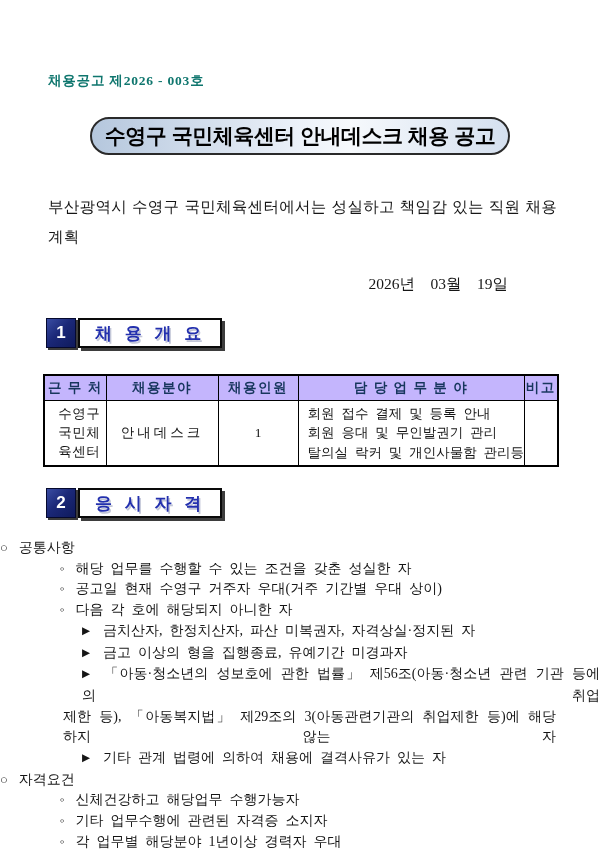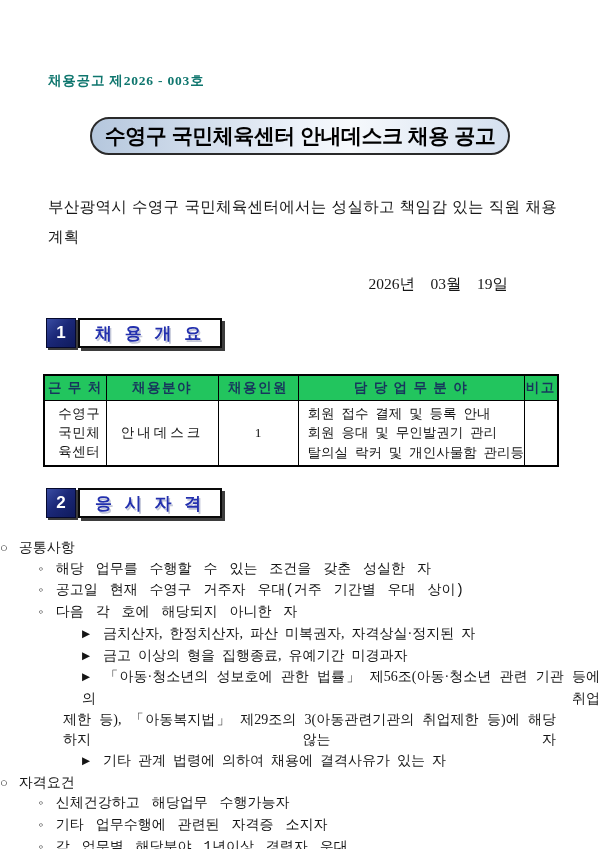--- a/index.html
+++ b/index.html
@@ -51,36 +51,36 @@
     font-weight:bold; font-size:17px; color:#2330ae; letter-spacing:4px;
     text-shadow:1.5px 1.5px 0 #c3c7d8; white-space:pre;
   }
   .recruit-table {
     position:absolute; left:43px; top:374px; width:514px;
     border-collapse:collapse; border:2.5px solid #000;
     font-size:13.5px; color:#141414; table-layout:fixed;
   }
   .recruit-table th, .recruit-table td { border:1px solid #000; box-sizing:border-box; }
   .recruit-table th {
-    background:#22c55e; color:#17365d; font-weight:bold;
+    background:#c4b5fd; color:#17365d; font-weight:bold;
     height:25px; letter-spacing:1.5px; border-bottom:1.5px solid #000; white-space:pre;
   }
   .recruit-table td { height:62px; text-align:center; vertical-align:middle; }
   .workplace-cell div { line-height:19px; letter-spacing:0.5px;padding-left:8px; }
   .field-cell { letter-spacing:3px; }
   .duties-cell { text-align:left !important; padding:3px 4px 3px 9px; }
   .duties-cell div { line-height:19.5px; word-spacing:3.5px; white-space:nowrap; }
   .quals {
     position:absolute; left:0; top:538px; width:600px;
     font-size:14px; color:#151515;
   }
   .qi { line-height:20.7px; word-spacing:3.5px; white-space:nowrap; }
   .qi .b { display:inline-block; }
   .l0 { }  .l0 .b { font-size:13px; margin-right:11px; }
-  .l1 { padding-left:37px;font-family:Liberation Mono, monospace; }  .l1 .b { font-size:13px; margin-right:11px; }
+  .l1 { padding-left:60px; }  .l1 .b { font-size:13px; margin-right:11px; }
   .l2 { padding-left:82px; }  .l2 .b, .just .b { font-size:10.5px; margin-right:13px; position:relative; top:-1px; }
   .just { padding-left:82px; white-space:normal;
           text-align:justify; text-align-last:justify; }
   .cont { padding-left:63px; padding-right:44px; white-space:normal;
           text-align:justify; text-align-last:justify; }
 </style>
 </head>
 <body>
 
 <div class="page">

